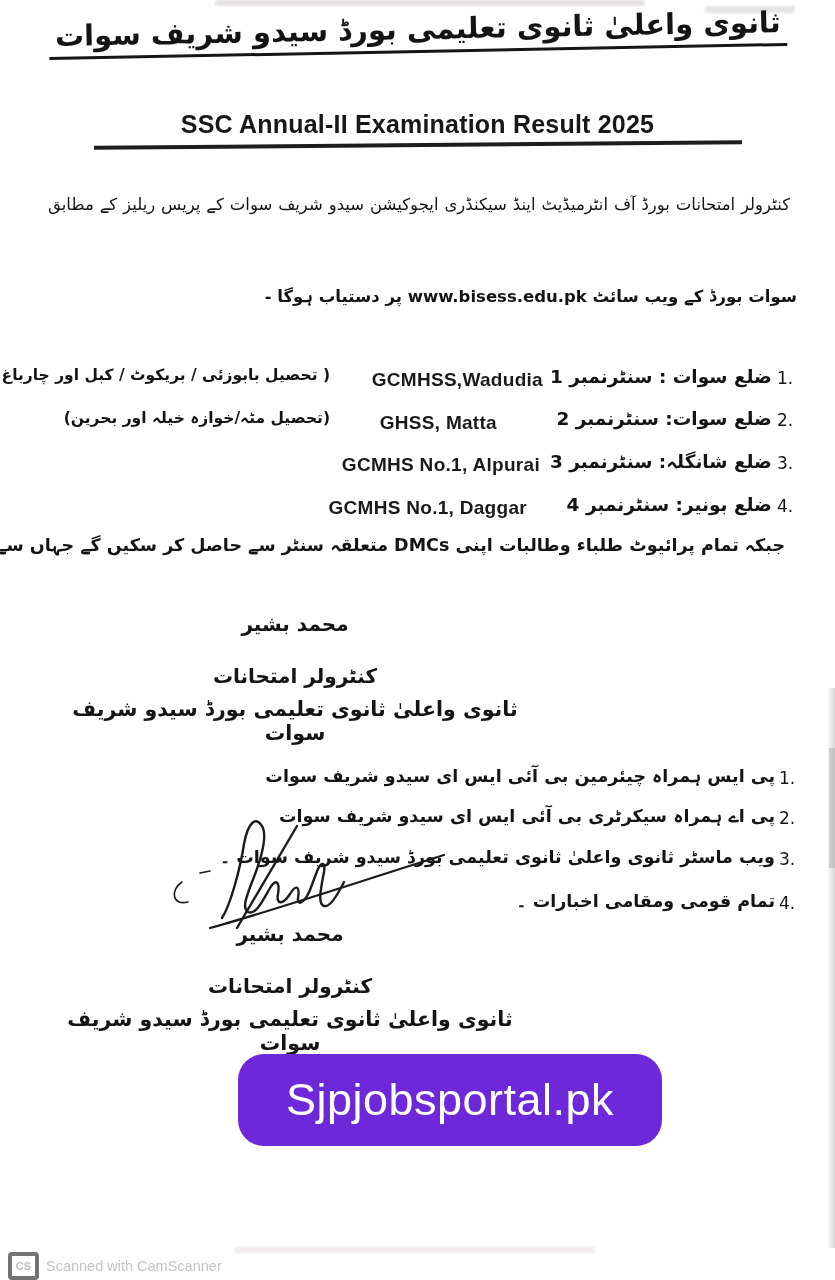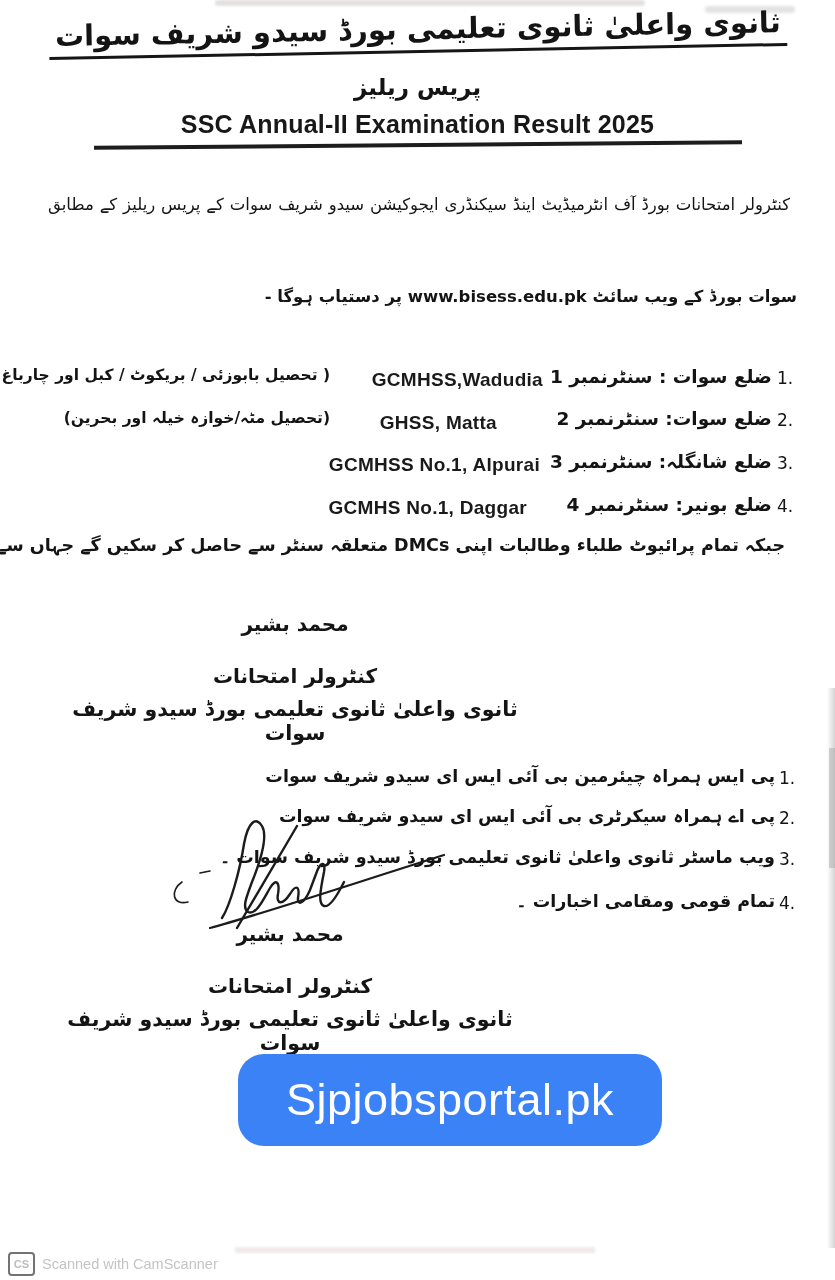--- a/index.html
+++ b/index.html
@@ -48,28 +48,28 @@
   .sigblock{width:470px;text-align:center;font-weight:bold;}
   .sig-name{font-size:20px;}
   .sig-desig{font-size:20px;margin-top:28px;}
   .sig-org{font-size:20.5px;margin-top:9px;letter-spacing:-.3px;}
 
   .cc-heading{top:722px;right:92px;font-size:19px;}
   .cc-num{right:30px;width:26px;font-size:17px;text-align:left;}
   .cc-text{right:60px;font-size:17.5px;text-align:right;}
 
   
-  .banner{background:#3b82f6;border-radius:26px;display:flex;align-items:center;justify-content:center;}
+  .banner{background:#6d28d9;border-radius:26px;display:flex;align-items:center;justify-content:center;}
   .banner1{left:238px;top:1054px;width:424px;height:92px;}
   .banner2{left:182px;top:1143px;width:522px;height:90px;}
   .banner span{color:#ffffff;font-family:"Liberation Sans",sans-serif;font-size:45px;letter-spacing:.5px;white-space:nowrap;}
 
   
   .cs-footer{left:8px;top:1252px;display:flex;align-items:center;gap:7px;}
-  .cs-icon{width:23px;height:20px;border:2px solid #737373;border-radius:4px;
+  .cs-icon{width:23px;height:20px;border:4px solid #737373;border-radius:4px;
     display:flex;align-items:center;justify-content:center;
     font-family:"Liberation Sans",sans-serif;font-size:11px;font-weight:bold;color:#bdbdbd;}
   .cs-text{font-family:"Liberation Sans",sans-serif;font-size:14.5px;color:#c4c4c4;}
 
   .sig-svg{left:152px;top:810px;}
   .sig-svg path{fill:none;stroke:#1b1b1b;stroke-linecap:round;}
 </style>
 </head>
 <body>
 
@@ -77,42 +77,41 @@
 
   <div class="abs ghost-top"></div>
   <div class="abs smudge-tr"></div>
   <div class="abs edge-strip"></div>
   <div class="abs edge-strip2"></div>
   <div class="abs smudge-bottom"></div>
 
   <div class="abs board-title">
     <span class="urdu">ثانوی واعلیٰ ثانوی تعلیمی بورڈ سیدو شریف سوات</span>
   </div>
-  <div class="abs press-release urdu">پریس ریلیز</div>
   <div class="abs eng-title">SSC Annual-II Examination Result 2025</div>
   <div class="abs title-underline"></div>
 
   <div class="abs pline pjust p1 urdu">کنٹرولر امتحانات بورڈ آف انٹرمیڈیٹ اینڈ سیکنڈری ایجوکیشن سیدو شریف سوات کے پریس ریلیز کے مطابق ،جماعت نہم ودہم</div>
   <div class="abs pline p3 urdu nowrap">سوات بورڈ کے ویب سائٹ www.bisess.edu.pk پر دستیاب ہوگا -</div>
 
   <div>
 
     <div class="abs c-num urdu" style="top:368px">1.</div>
     <div class="abs c-district urdu nowrap" style="top:366px">ضلع سوات : سنٹرنمبر 1</div>
     <div class="abs c-school nowrap" style="top:369px;right:292px">GCMHSS,Wadudia</div>
     <div class="abs c-tehsil urdu nowrap" style="top:366px">( تحصیل بابوزئی / بریکوٹ / کبل اور چارباغ )</div>
 
     <div class="abs c-num urdu" style="top:410px">2.</div>
     <div class="abs c-district urdu nowrap" style="top:408px">ضلع سوات: سنٹرنمبر 2</div>
     <div class="abs c-school nowrap" style="top:412px;right:338px">GHSS, Matta</div>
     <div class="abs c-tehsil urdu nowrap" style="top:409px">(تحصیل مٹہ/خوازہ خیلہ اور بحرین)</div>
 
     <div class="abs c-num urdu" style="top:453px">3.</div>
     <div class="abs c-district urdu nowrap" style="top:451px">ضلع شانگلہ: سنٹرنمبر 3</div>
-    <div class="abs c-school nowrap" style="top:454px;right:295px">GCMHSS No.1, Alpurai</div>
+    <div class="abs c-school nowrap" style="top:454px;right:295px">GCMHS No.1, Alpurai</div>
 
     <div class="abs c-num urdu" style="top:496px">4.</div>
     <div class="abs c-district urdu nowrap" style="top:494px">ضلع بونیر: سنٹرنمبر 4</div>
     <div class="abs c-school nowrap" style="top:497px;right:308px">GCMHS No.1, Daggar</div>
   </div>
 
   <div class="abs private-note urdu nowrap">جبکہ تمام پرائیوٹ طلباء وطالبات اپنی DMCs متعلقہ سنٹر سے حاصل کر سکیں گے جہاں سے امتحان دیا ہو۔</div>
 
   <div class="abs sigblock" style="left:60px;top:612px">
     <div class="sig-name urdu">محمد بشیر</div>

